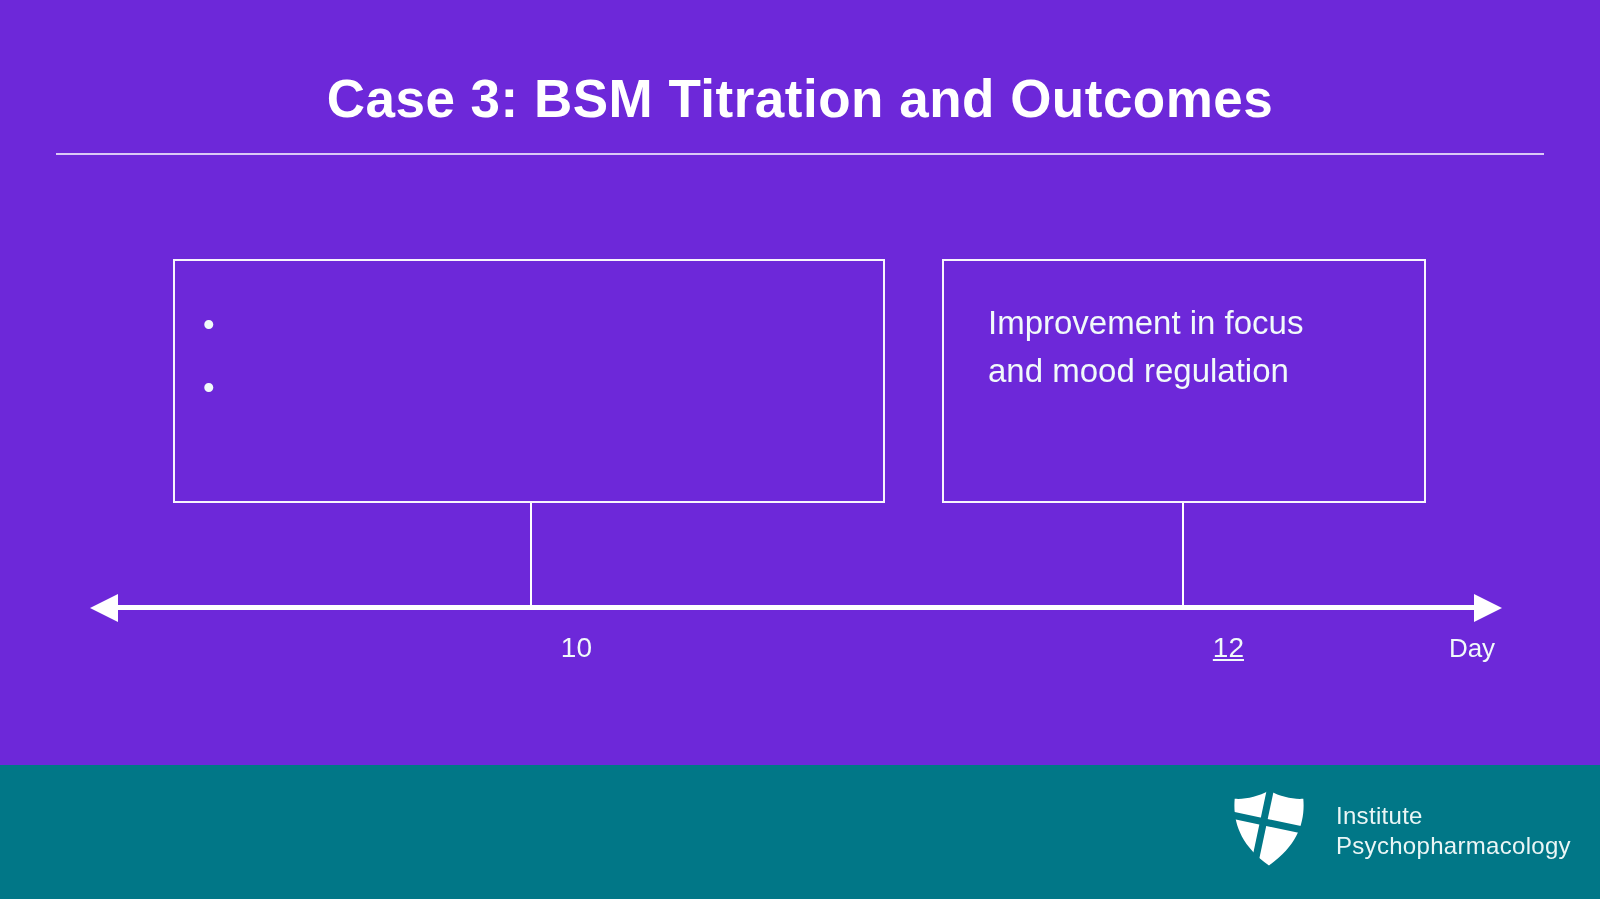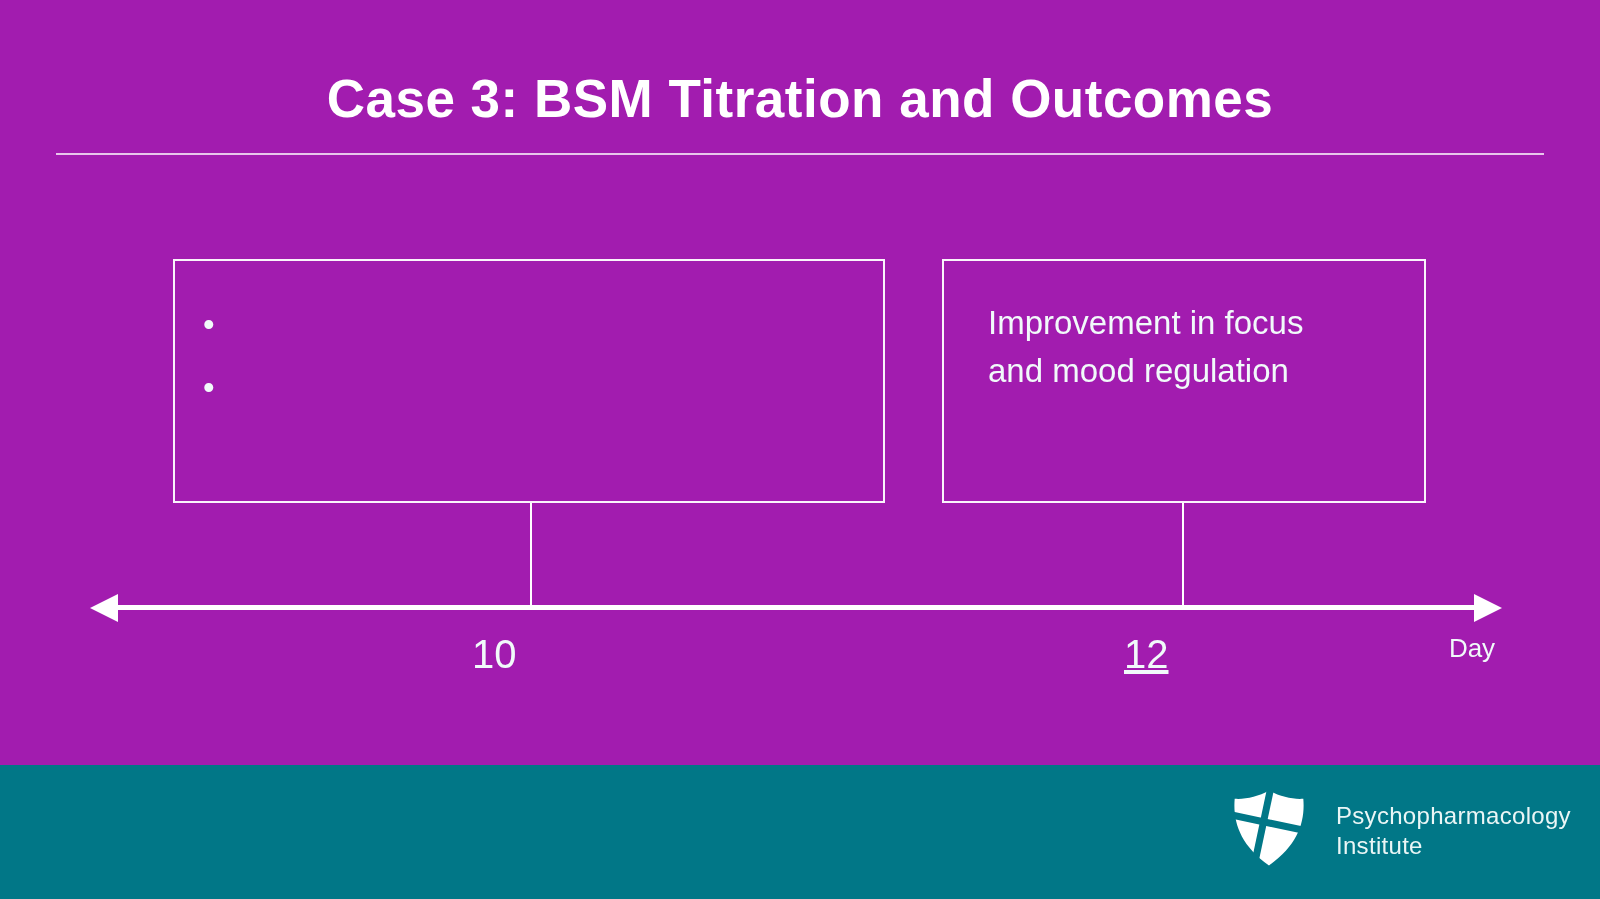--- a/index.html
+++ b/index.html
@@ -2,21 +2,21 @@
 <html><head>
 <meta charset="utf-8">
 <style>
   html, body { margin: 0; padding: 0; }
   body { font-family: "Liberation Sans", sans-serif; }
 
   .slide {
     position: relative;
     width: 1600px;
     height: 899px;
-    background: #a21caf;
+    background: #6d28d9;
     overflow: hidden;
   }
 
   
   .title {
     position: absolute;
     top: 68px;
     left: 0;
     width: 1600px;
     text-align: center;
@@ -94,23 +94,23 @@
     border-bottom: 14px solid transparent;
     top: 594px;
   }
   .arrowhead-left  { left: 90px;  border-right: 28px solid #FFFFFF; }
   .arrowhead-right { left: 1474px; border-left: 28px solid #FFFFFF; }
 
   .tick-label {
     position: absolute;
     top: 632px;
     width: 120px;
-    text-align: left;
+    text-align: right;
     color: #F1FAFA;
-    font-size: 40px;
+    font-size: 28px;
   }
   .tick-10 { left: 472px; }
   .tick-12 { left: 1124px; text-decoration: underline; }
   .axis-caption {
     position: absolute;
     top: 624px;
     left: 1412px;
     width: 120px;
     text-align: center;
     color: #F1FAFA;
@@ -188,17 +188,17 @@
             <rect x="38.5" y="-12" width="9" height="124" fill="#000"></rect>
             <rect x="-12" y="37.5" width="124" height="9" fill="#000"></rect>
           </g>
         </mask>
       </defs>
       <rect x="0" y="0" width="100" height="100" fill="#FFFFFF" mask="url(#shieldMask)"></rect>
     </svg>
   </div>
 
   <div class="brand">
+    <div>Institute</div>
     <div>Psychopharmacology</div>
-    <div>Institute</div>
   </div>
 
 </div>
 
 </body></html>

